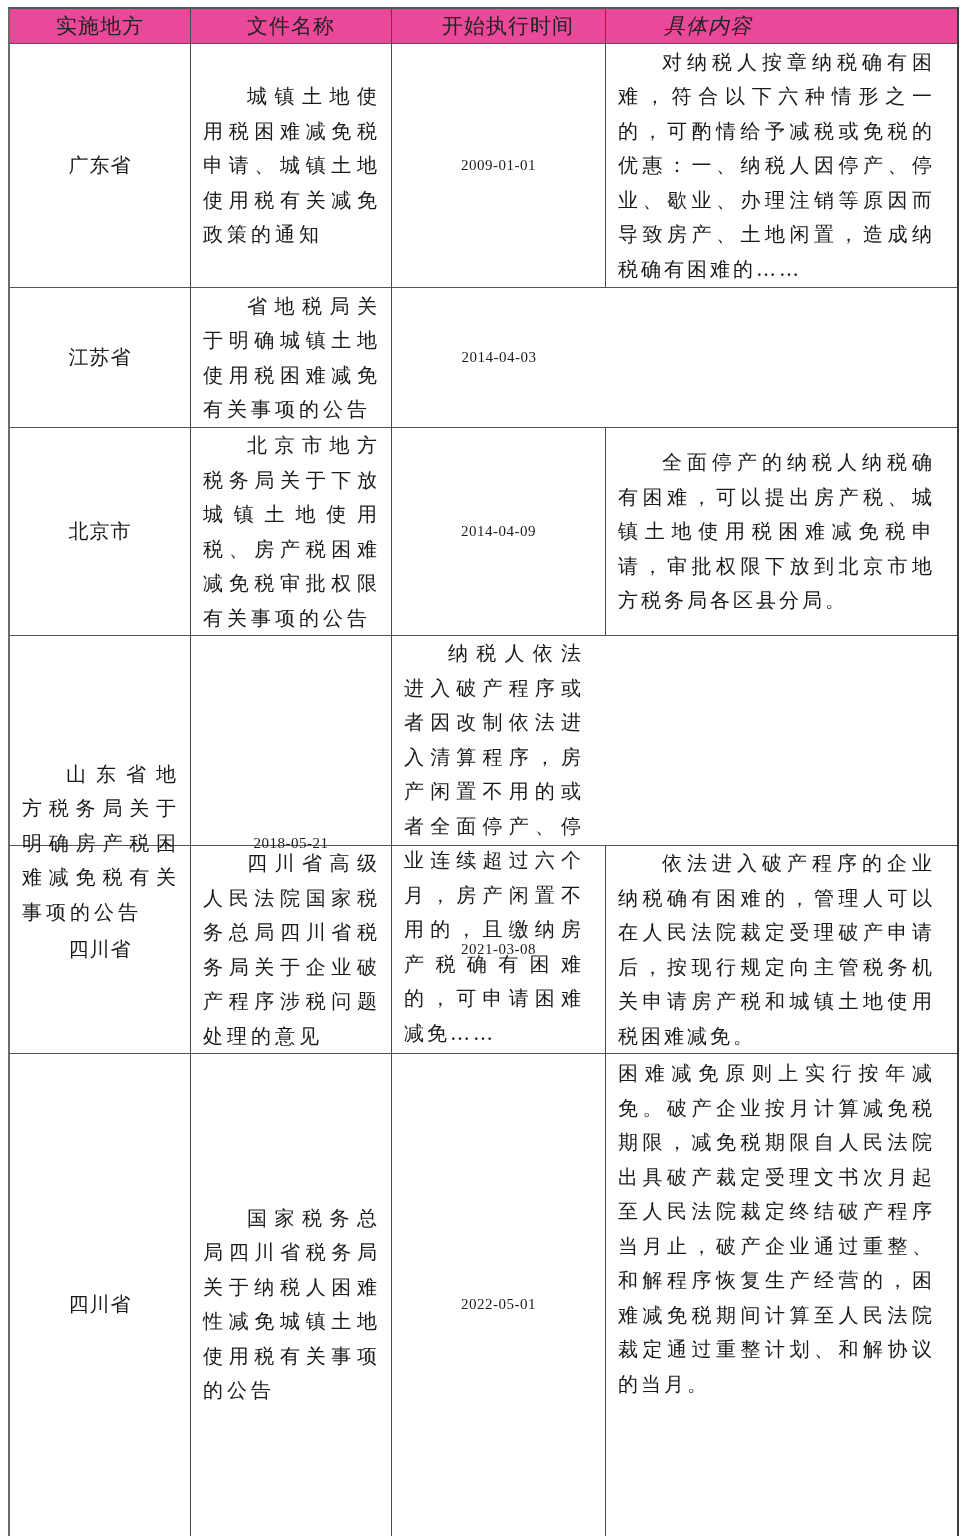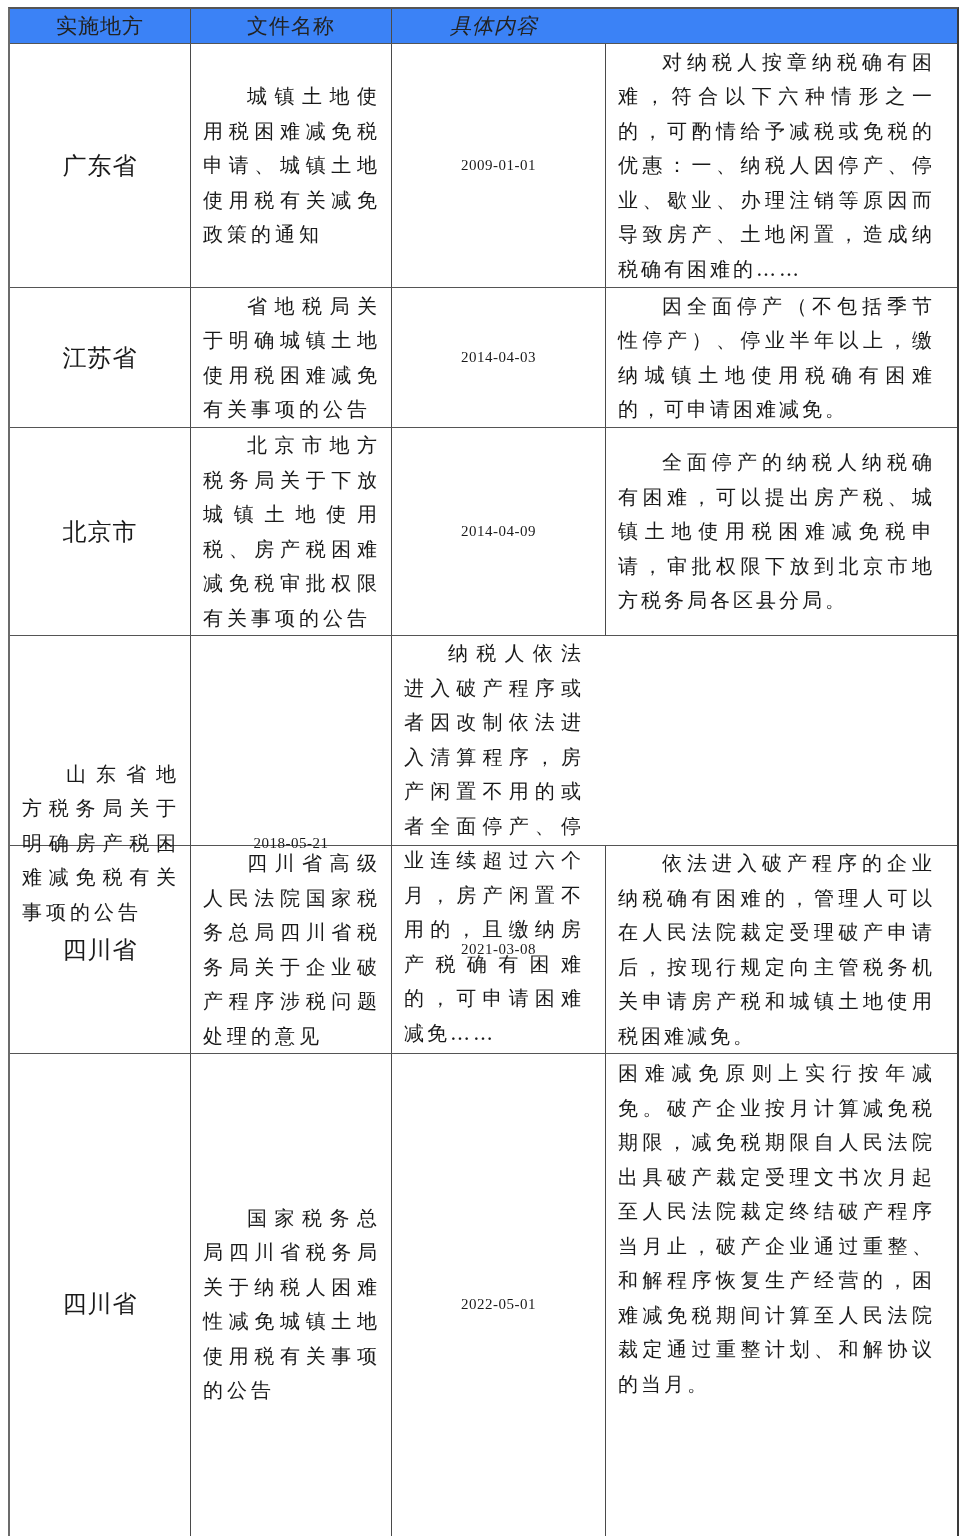--- a/index.html
+++ b/index.html
@@ -9,30 +9,30 @@
       color: #1a1a1a;
     }
     .table {
       position: absolute; left: 8px; top: 7px; width: 947px;
       border-left: 2px solid #6b6b6b; border-right: 2px solid #3a3a3a;
       border-top: 2px solid #555;
     }
     .row { display: grid; grid-template-columns: 181px 201px 214px 1fr; border-bottom: 1.5px solid #555; }
     .row > div { border-right: 1.5px solid #4a4a4a; box-sizing: border-box; }
     .row > div:last-child { border-right: none; }
-    .header { background: #3b82f6; height: 34px; }
+    .header { background: #ec4899; height: 34px; }
     .header > div {
       display: flex; align-items: center; justify-content: center;
       font-size: 21px; letter-spacing: 1px; color: #222;
     }
     .header > div.h-content { justify-content: flex-start; padding-left: 58px; font-style: italic; }
     .header > div.h-time { padding-left: 50px; justify-content: flex-start; }
     .cell-place {
       display: flex; align-items: center; justify-content: center;
-      font-size: 24px; letter-spacing: 1px;
+      font-size: 20px; letter-spacing: 1px;
     }
     .cell-name {
       display: flex; align-items: center;
       padding: 0 10px 0 12px;
       font-size: 20px; line-height: 34.5px; letter-spacing: 4px;
       text-indent: 44px; text-align: justify;
     }
     .cell-time {
       display: flex; align-items: center; justify-content: center;
       font-size: 15px; font-family: Liberation Serif, serif; letter-spacing: 0.5px;
@@ -52,43 +52,41 @@
     .r6 { height: 500px; border-bottom: none; }
     .r6 .cell-content { align-items: flex-start; padding-top: 2px; }
   </style>
 </head>
 <body>
 
 <div class="table">
   <div class="row header">
     <div>实施地方</div>
     <div>文件名称</div>
+    <div class="h-time">开始执行时间</div>
     <div class="h-content">具体内容</div>
   </div>
 
   <div class="row r1">
     <div class="cell-place">广东省</div>
     <div class="cell-name">
         <span>城镇土地使用税困难减免税申请、城镇土地使用税有关减免政策的通知</span>
       </div>
     <div class="cell-time">2009-01-01</div>
     <div class="cell-content">
         <p class="indent">对纳税人按章纳税确有困难，符合以下六种情形之一的，可酌情给予减税或免税的优惠：一、纳税人因停产、停业、歇业、办理注销等原因而导致房产、土地闲置，造成纳税确有困难的……</p>
       </div>
   </div>
 
   <div class="row r2">
     <div class="cell-place">江苏省</div>
     <div class="cell-name">
         <span>省地税局关于明确城镇土地使用税困难减免有关事项的公告</span>
       </div>
     <div class="cell-time">2014-04-03</div>
-    <div class="cell-content">
-        <p class="indent">因全面停产（不包括季节性停产）、停业半年以上，缴纳城镇土地使用税确有困难的，可申请困难减免。</p>
-      </div>
   </div>
 
   <div class="row r3">
     <div class="cell-place">北京市</div>
     <div class="cell-name">
         <span>北京市地方税务局关于下放城镇土地使用税、房产税困难减免税审批权限有关事项的公告</span>
       </div>
     <div class="cell-time">2014-04-09</div>
     <div class="cell-content">
         <p class="indent">全面停产的纳税人纳税确有困难，可以提出房产税、城镇土地使用税困难减免税申请，审批权限下放到北京市地方税务局各区县分局。</p>

